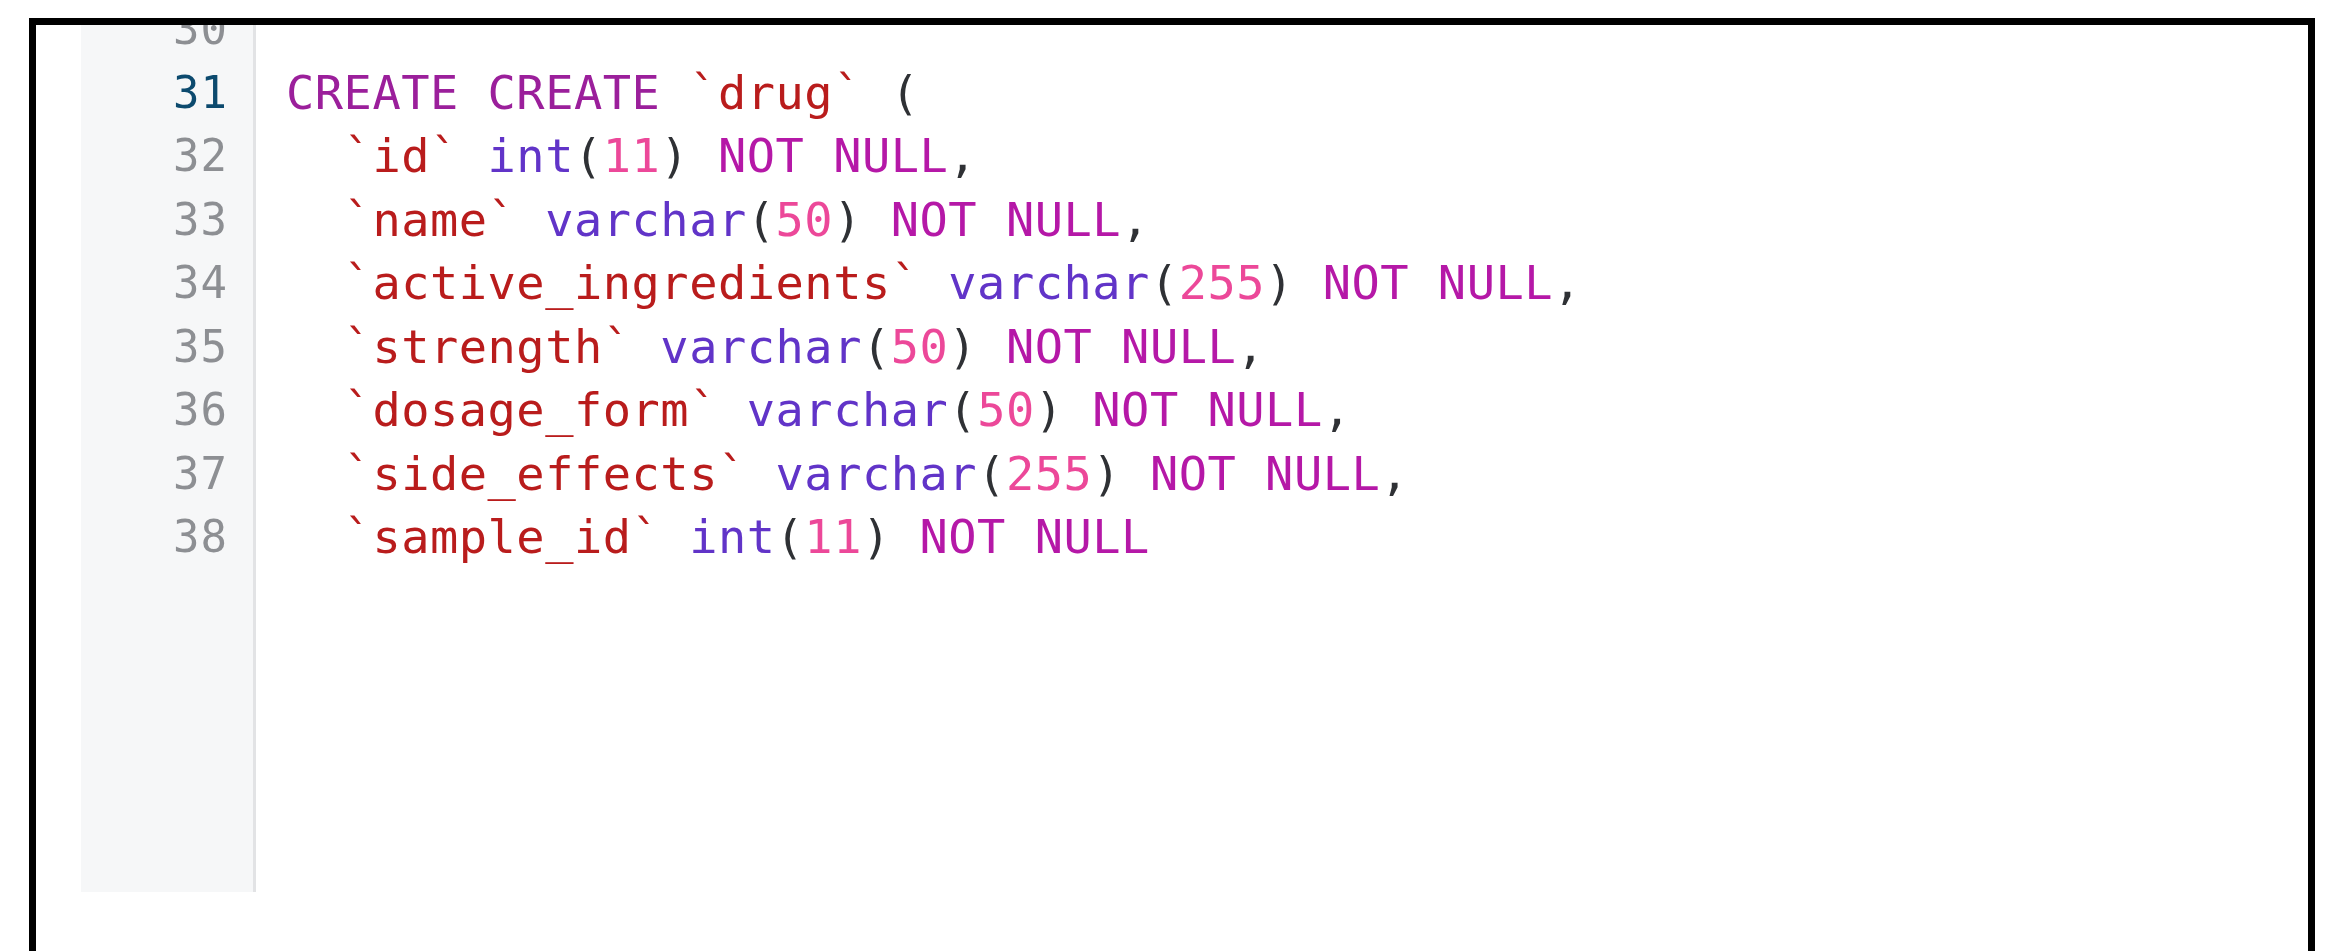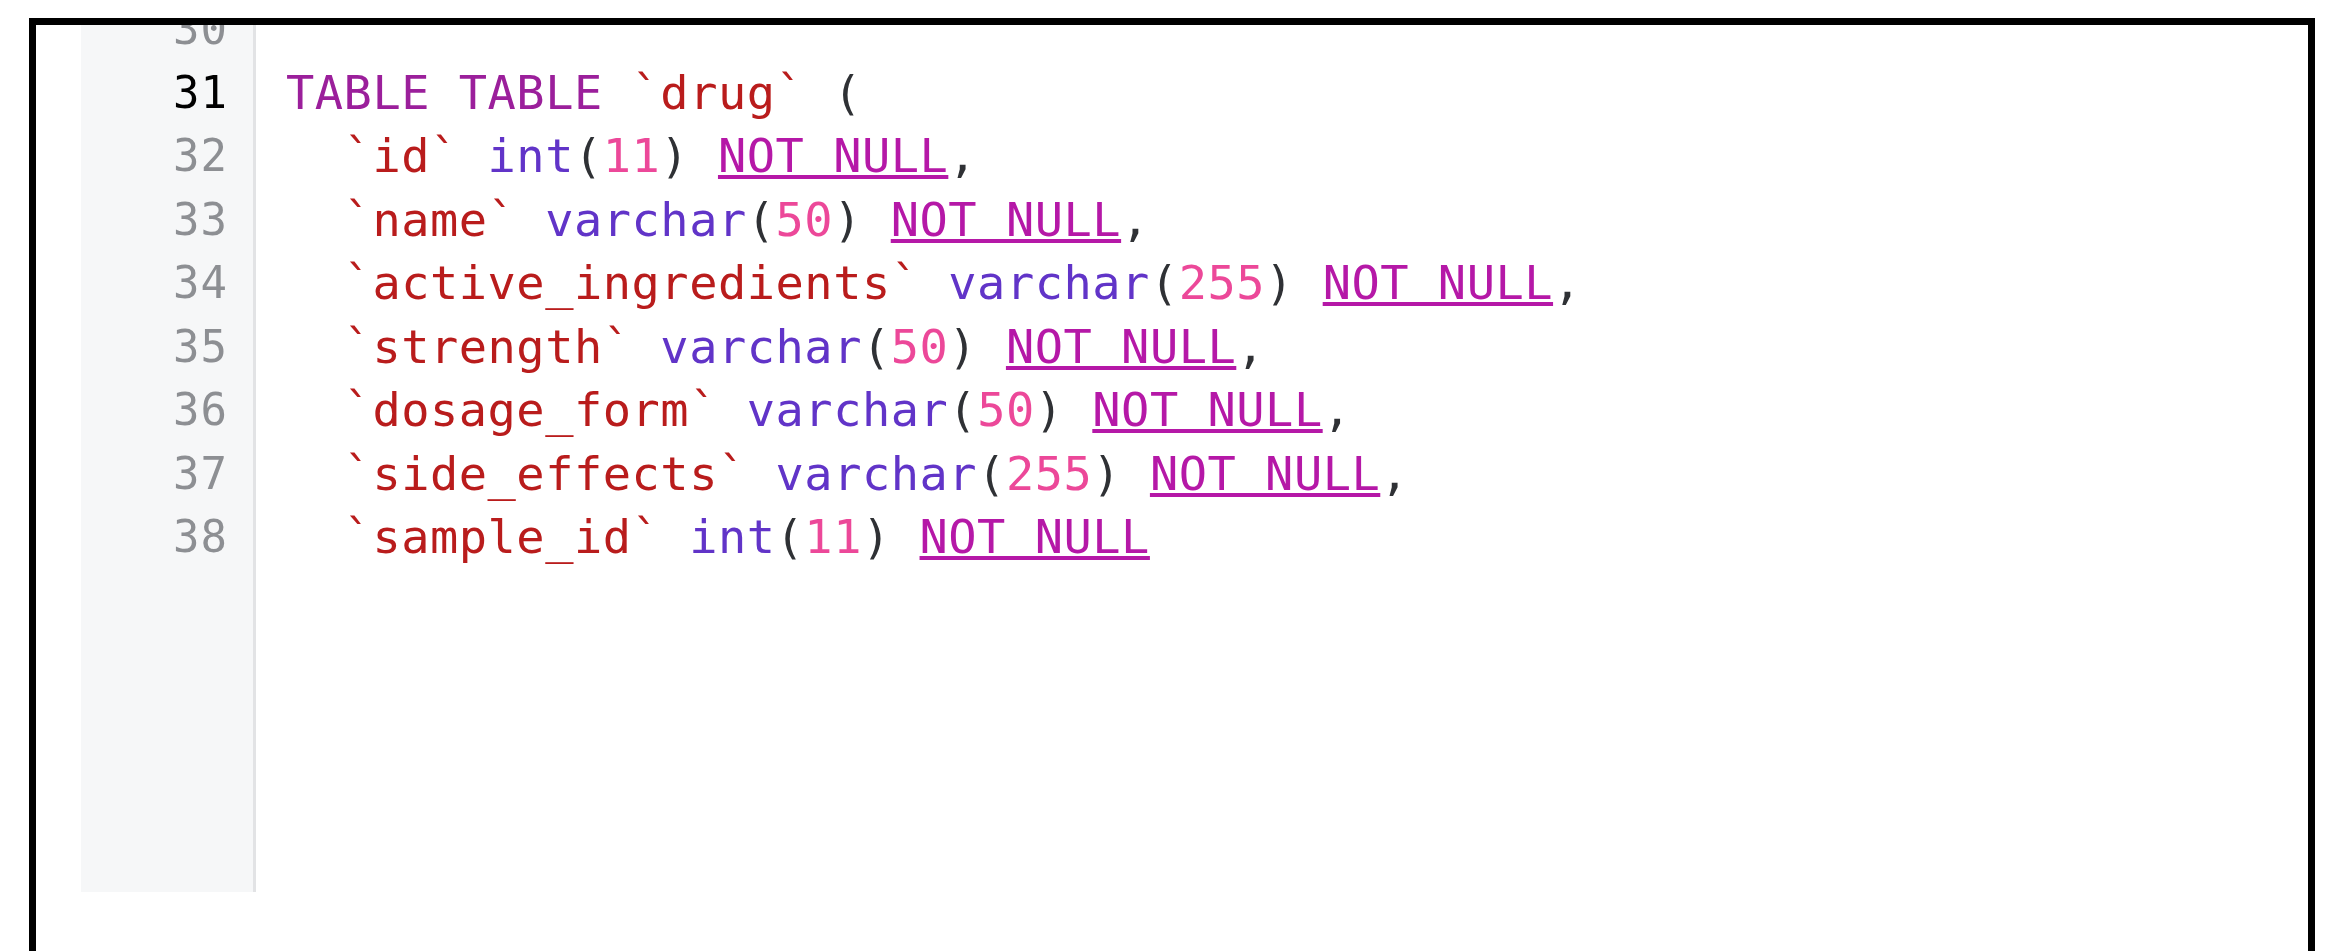--- a/index.html
+++ b/index.html
@@ -80,39 +80,39 @@
     padding-left: 30px;
     font-size: 47px;
     line-height: 63.5px;
     letter-spacing: 0.5px;
     font-family: "DejaVu Sans Mono", monospace;
     color: #24292e;
   }
 
   
   .tok-keyword   { color: #9b1f9b; }
-  .tok-constraint{ color: #b518a7; text-decoration: underline; }
+  .tok-constraint{ color: #b518a7; }
   .tok-ident     { color: #b91c1c; }
   .tok-type      { color: #6134c8; text-align: right; }
   .tok-number    { color: #ec4899; }
   .tok-punct     { color: #2f3135; }
   .tok-plain     { color: #2f3135; }
 
   
   .partial-row .line-number { color: #b6b8bb; }
 </style>
 </head>
 <body>
 
 <div id="code-frame" style="border-color: rgb(0, 0, 0);">
   <div id="code-scroll">
     <div id="gutter-bg" style="background: rgb(246, 247, 248);"></div>
     <div id="code-lines">
         <div class="code-line partial-row"><div class="line-number" style="color: rgb(141, 143, 147);">30</div><div class="line-code"></div></div>
-        <div class="code-line"><div class="line-number" style="color: #000000;">31</div><div class="line-code"><span class="tok-keyword">TABLE TABLE </span><span class="tok-ident">`drug`</span><span class="tok-punct"> (</span></div></div>
+        <div class="code-line"><div class="line-number" style="color: #0c4a6e;">31</div><div class="line-code"><span class="tok-keyword">CREATE CREATE </span><span class="tok-ident">`drug`</span><span class="tok-punct"> (</span></div></div>
         <div class="code-line"><div class="line-number" style="color: rgb(141, 143, 147);">32</div><div class="line-code"><span class="tok-plain">  </span><span class="tok-ident">`id`</span><span class="tok-plain"> </span><span class="tok-type">int</span><span class="tok-punct">(</span><span class="tok-number">11</span><span class="tok-punct">)</span><span class="tok-plain"> </span><span class="tok-constraint">NOT NULL</span><span class="tok-punct">,</span></div></div>
         <div class="code-line"><div class="line-number" style="color: rgb(141, 143, 147);">33</div><div class="line-code"><span class="tok-plain">  </span><span class="tok-ident">`name`</span><span class="tok-plain"> </span><span class="tok-type">varchar</span><span class="tok-punct">(</span><span class="tok-number">50</span><span class="tok-punct">)</span><span class="tok-plain"> </span><span class="tok-constraint">NOT NULL</span><span class="tok-punct">,</span></div></div>
         <div class="code-line"><div class="line-number" style="color: rgb(141, 143, 147);">34</div><div class="line-code"><span class="tok-plain">  </span><span class="tok-ident">`active_ingredients`</span><span class="tok-plain"> </span><span class="tok-type">varchar</span><span class="tok-punct">(</span><span class="tok-number">255</span><span class="tok-punct">)</span><span class="tok-plain"> </span><span class="tok-constraint">NOT NULL</span><span class="tok-punct">,</span></div></div>
         <div class="code-line"><div class="line-number" style="color: rgb(141, 143, 147);">35</div><div class="line-code"><span class="tok-plain">  </span><span class="tok-ident">`strength`</span><span class="tok-plain"> </span><span class="tok-type">varchar</span><span class="tok-punct">(</span><span class="tok-number">50</span><span class="tok-punct">)</span><span class="tok-plain"> </span><span class="tok-constraint">NOT NULL</span><span class="tok-punct">,</span></div></div>
         <div class="code-line"><div class="line-number" style="color: rgb(141, 143, 147);">36</div><div class="line-code"><span class="tok-plain">  </span><span class="tok-ident">`dosage_form`</span><span class="tok-plain"> </span><span class="tok-type">varchar</span><span class="tok-punct">(</span><span class="tok-number">50</span><span class="tok-punct">)</span><span class="tok-plain"> </span><span class="tok-constraint">NOT NULL</span><span class="tok-punct">,</span></div></div>
         <div class="code-line"><div class="line-number" style="color: rgb(141, 143, 147);">37</div><div class="line-code"><span class="tok-plain">  </span><span class="tok-ident">`side_effects`</span><span class="tok-plain"> </span><span class="tok-type">varchar</span><span class="tok-punct">(</span><span class="tok-number">255</span><span class="tok-punct">)</span><span class="tok-plain"> </span><span class="tok-constraint">NOT NULL</span><span class="tok-punct">,</span></div></div>
         <div class="code-line"><div class="line-number" style="color: rgb(141, 143, 147);">38</div><div class="line-code"><span class="tok-plain">  </span><span class="tok-ident">`sample_id`</span><span class="tok-plain"> </span><span class="tok-type">int</span><span class="tok-punct">(</span><span class="tok-number">11</span><span class="tok-punct">)</span><span class="tok-plain"> </span><span class="tok-constraint">NOT NULL</span></div></div>
       </div>
   </div>
 </div>

